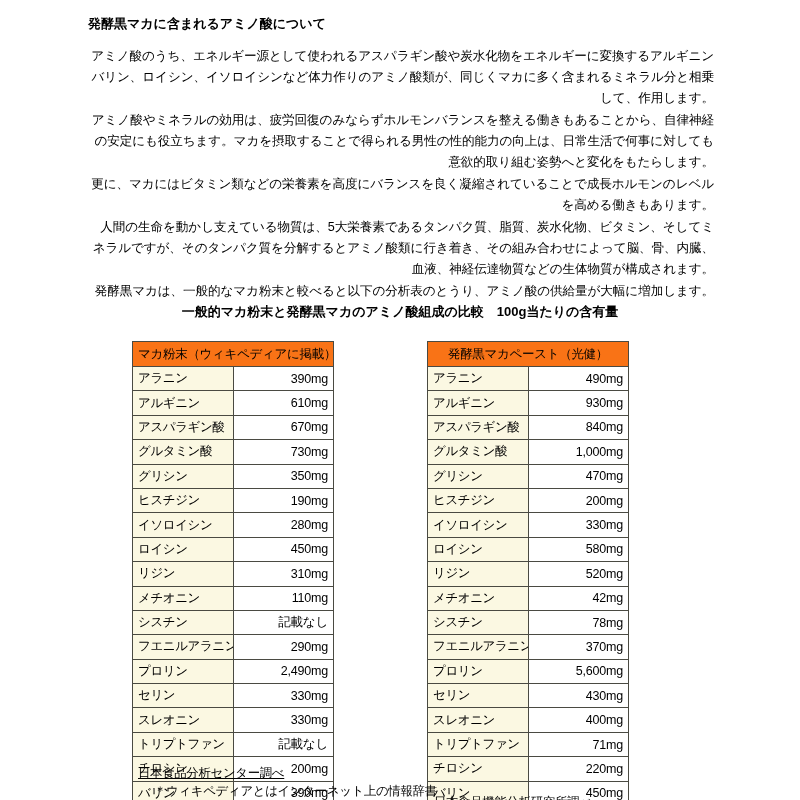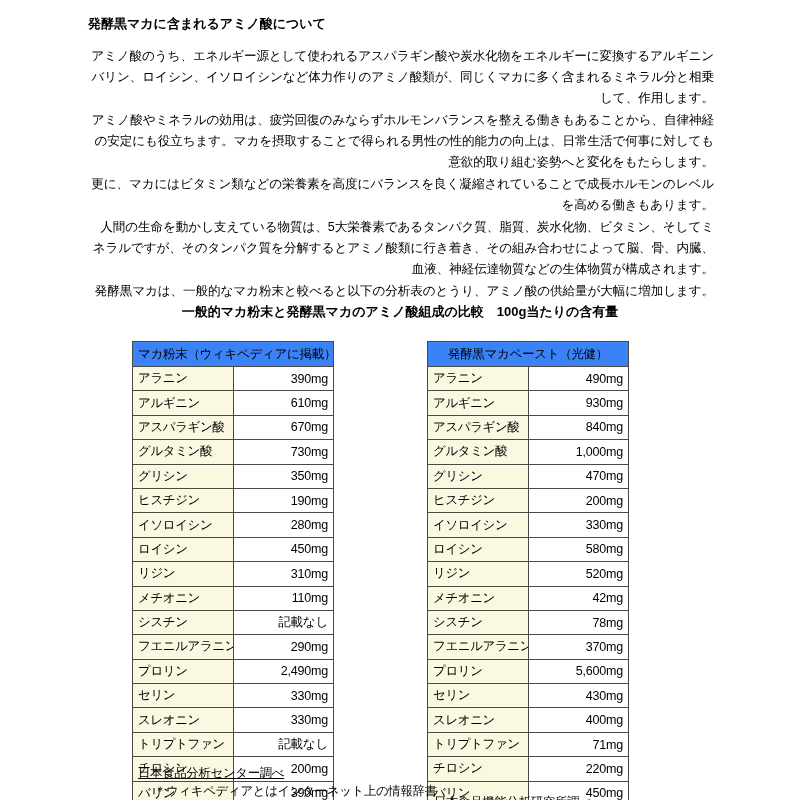--- a/index.html
+++ b/index.html
@@ -74,21 +74,21 @@
     border: 1px solid #4a4a42;
     height: 24.4px;
     padding: 0 5px;
     box-sizing: border-box;
     font-weight: normal;
     vertical-align: middle;
     white-space: nowrap;
     overflow: hidden;
   }
   .amino-table thead th {
-    background: #3b82f6;
+    background: #f97316;
     text-align: center;
     font-size: 12.5px;
     letter-spacing: -0.3px;
     height: 25px;
   }
   .amino-table td.lbl {
     background: #fbf8e2;
     text-align: left;
     width: 121px;
     letter-spacing: -0.4px;

